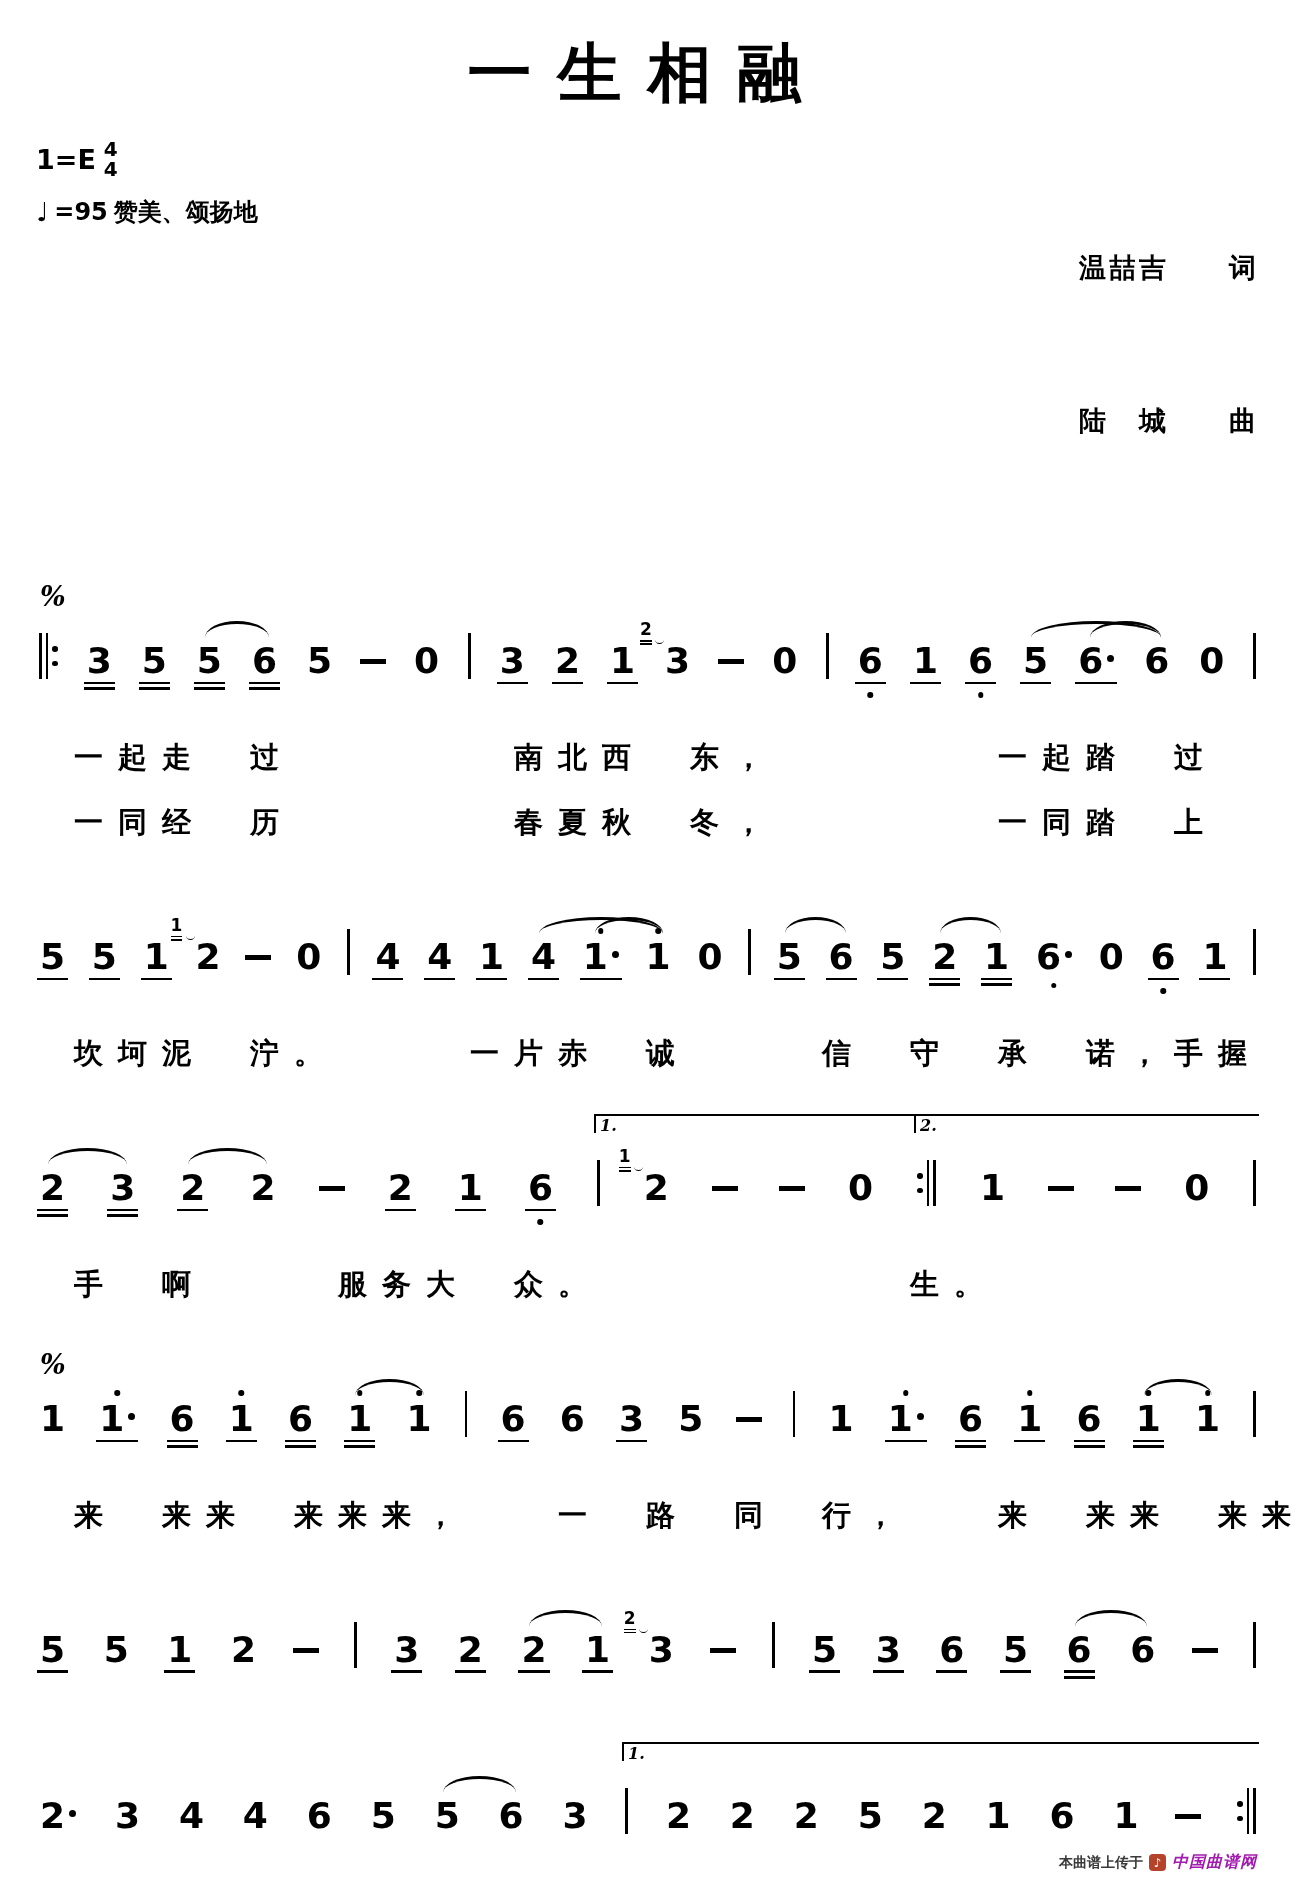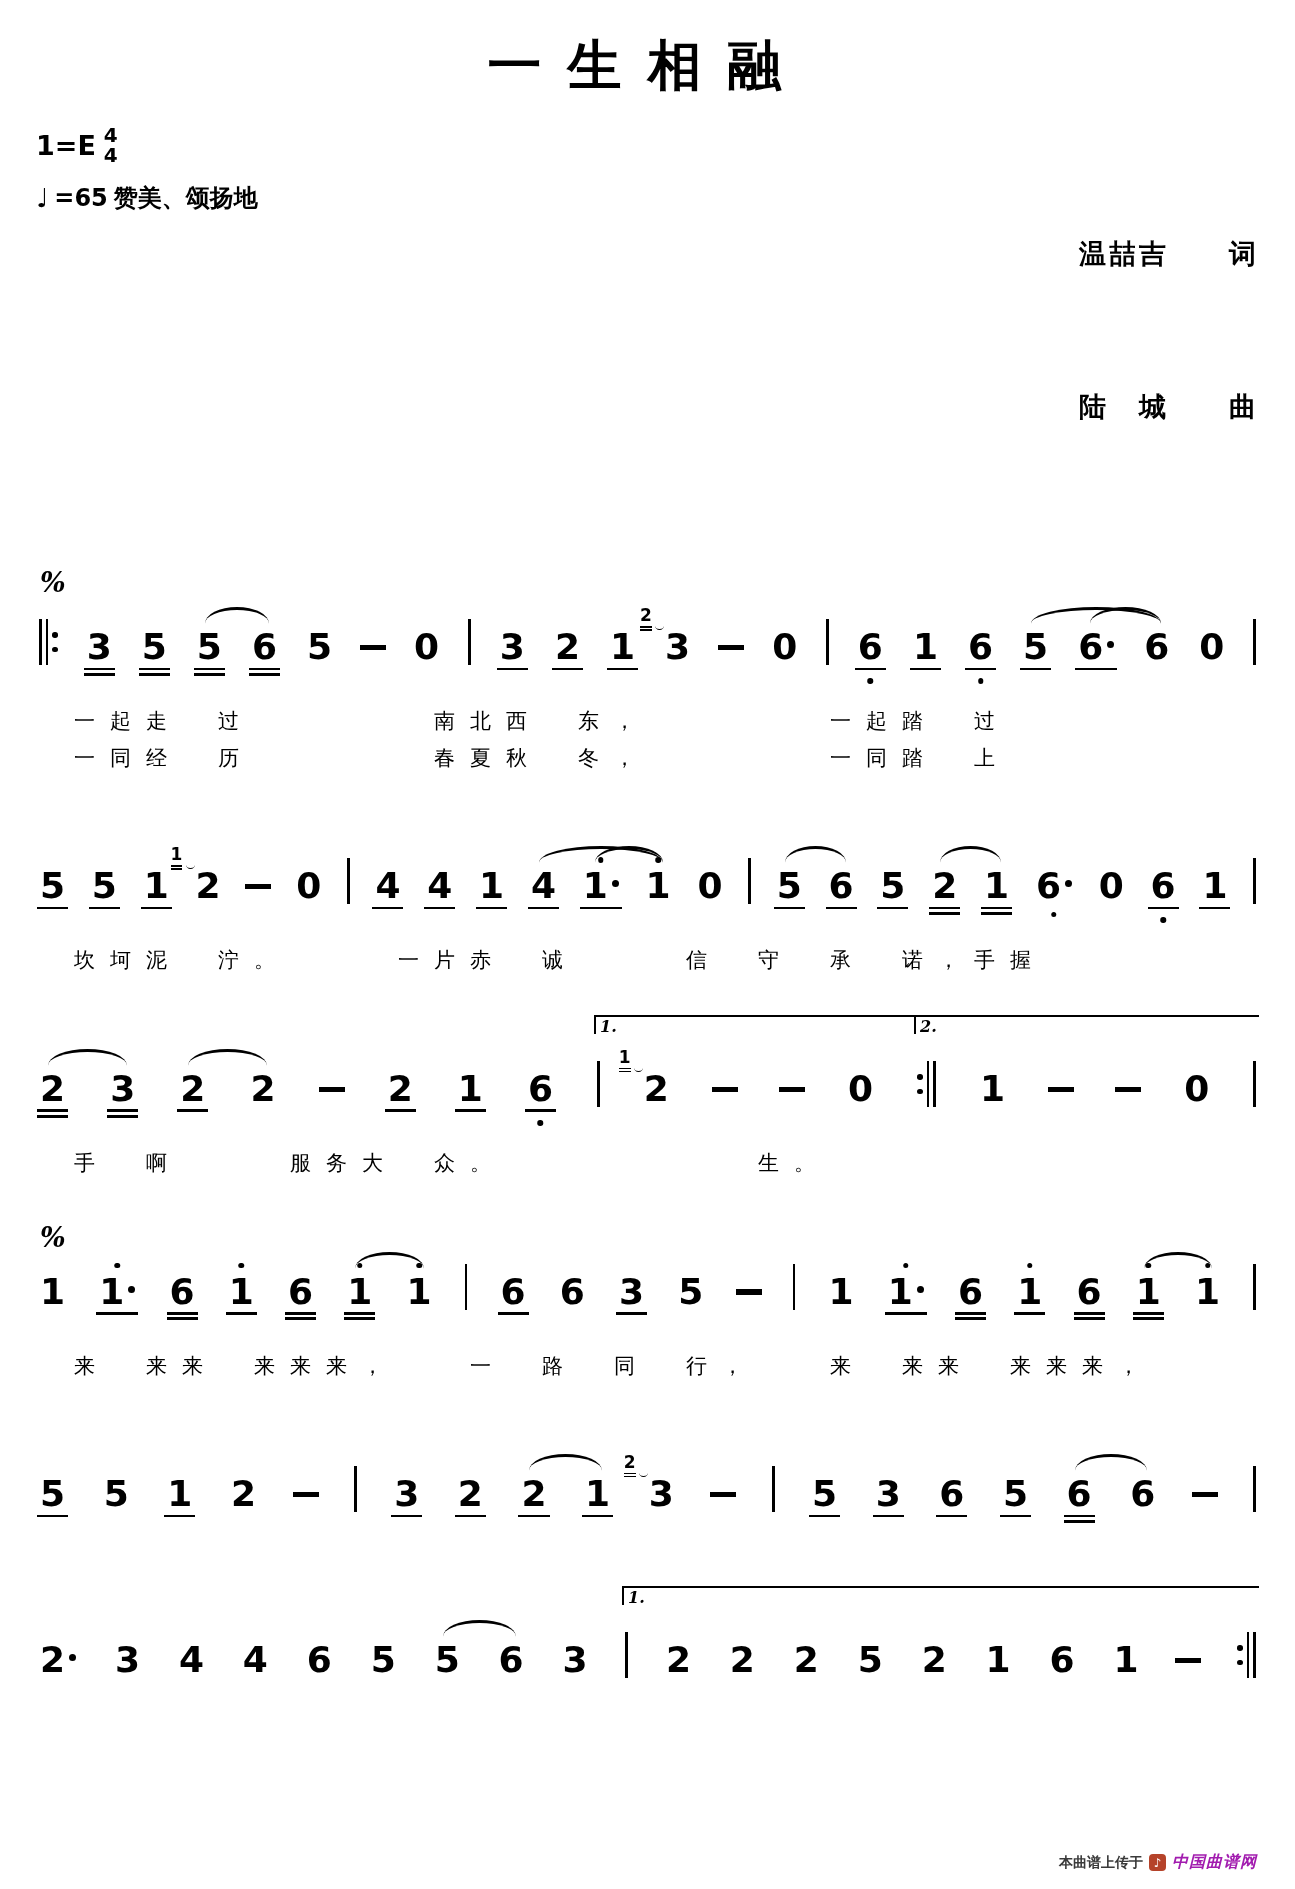--- a/index.html
+++ b/index.html
@@ -1,20 +1,20 @@
 <!DOCTYPE html>
 <html><head>
 <meta charset="utf-8">
 <style>
   html,body{margin:0;padding:0;background:#888;}
   #page{position:relative;width:1295px;height:1889px;background:#fff;margin:0 auto;
         overflow:hidden;box-sizing:border-box;padding:10px 36px 0 36px;color:#000;
         font-family:"DejaVu Sans",sans-serif;}
   
-  #title{text-align:center;font-size:54px;font-weight:bold;letter-spacing:26px;
+  #title{text-align:center;font-size:64px;font-weight:bold;letter-spacing:26px;
          margin-top:20px;white-space:nowrap;}
   #meta{display:flex;justify-content:space-between;align-items:flex-start;margin-top:22px;}
   #key-line{font-size:27px;font-weight:bold;display:flex;align-items:center;gap:8px;}
   .frac{display:inline-flex;flex-direction:column;align-items:center;font-size:20px;
         line-height:1.02;font-weight:bold;}
   #tempo-line{font-size:24px;font-weight:bold;margin-top:16px;display:flex;align-items:center;gap:6px;}
   #tempo-note{font-size:26px;}
   #credits{text-align:left;font-size:27px;font-weight:600;line-height:1.9;letter-spacing:3px;white-space:pre;}
   
   #score{margin-top:6px;}
@@ -40,22 +40,22 @@
   .gline{height:1.6px;background:#000;margin-top:1.6px;}
   .ghook{position:absolute;width:9px;height:7px;border-bottom:1.6px solid #000;
          border-radius:0 0 60% 60%;left:15px;top:15px;}
   .slur{position:absolute;height:15px;border-top:3px solid #000;
         border-radius:55% 55% 0 0/100% 100% 0 0;}
   .volta{position:absolute;height:17px;border-top:2.6px solid #000;border-left:2.6px solid #000;}
   .volta-label{position:absolute;top:0;left:4px;font-size:16px;font-style:italic;
                font-weight:bold;font-family:"DejaVu Serif",serif;}
   .segno{position:absolute;font-size:27px;font-weight:bold;font-style:italic;
          font-family:"DejaVu Serif",serif;}
-  .lyric{font-size:21px;font-weight:400;letter-spacing:15px;white-space:pre;
-         padding-left:38px;margin-top:4px;line-height:1.55;}
+  .lyric{font-size:29px;font-weight:700;letter-spacing:15px;white-space:pre;
+         padding-left:38px;margin-top:20px;line-height:1.55;}
   
   #footer{position:absolute;right:38px;bottom:16px;display:flex;align-items:center;gap:6px;}
   #footer-text{font-size:14px;color:#3a3a3a;font-weight:bold;}
   #site-logo{width:17px;height:17px;border-radius:4px;background:#b5432a;color:#fff;
              font-size:12px;display:flex;align-items:center;justify-content:center;}
   #site-name{font-size:16px;font-weight:bold;color:#a21caf;font-style:italic;letter-spacing:1px;}
 </style>
 </head>
 <body>
 
@@ -66,21 +66,21 @@
     <div>
       <div id="key-line">
         <span>1=E</span>
         <span class="frac">
           <span>4</span>
           <span>4</span>
         </span>
       </div>
       <div id="tempo-line">
         <span id="tempo-note">♩</span>
-          <span>=65</span>
+          <span>=95</span>
         <span>赞美、颂扬地</span>
       </div>
     </div>
     <div id="credits">
       <div>温喆吉　　词</div>
       <div>陆　城　　曲</div>
     </div>
   </div>
 
   <div id="score">

